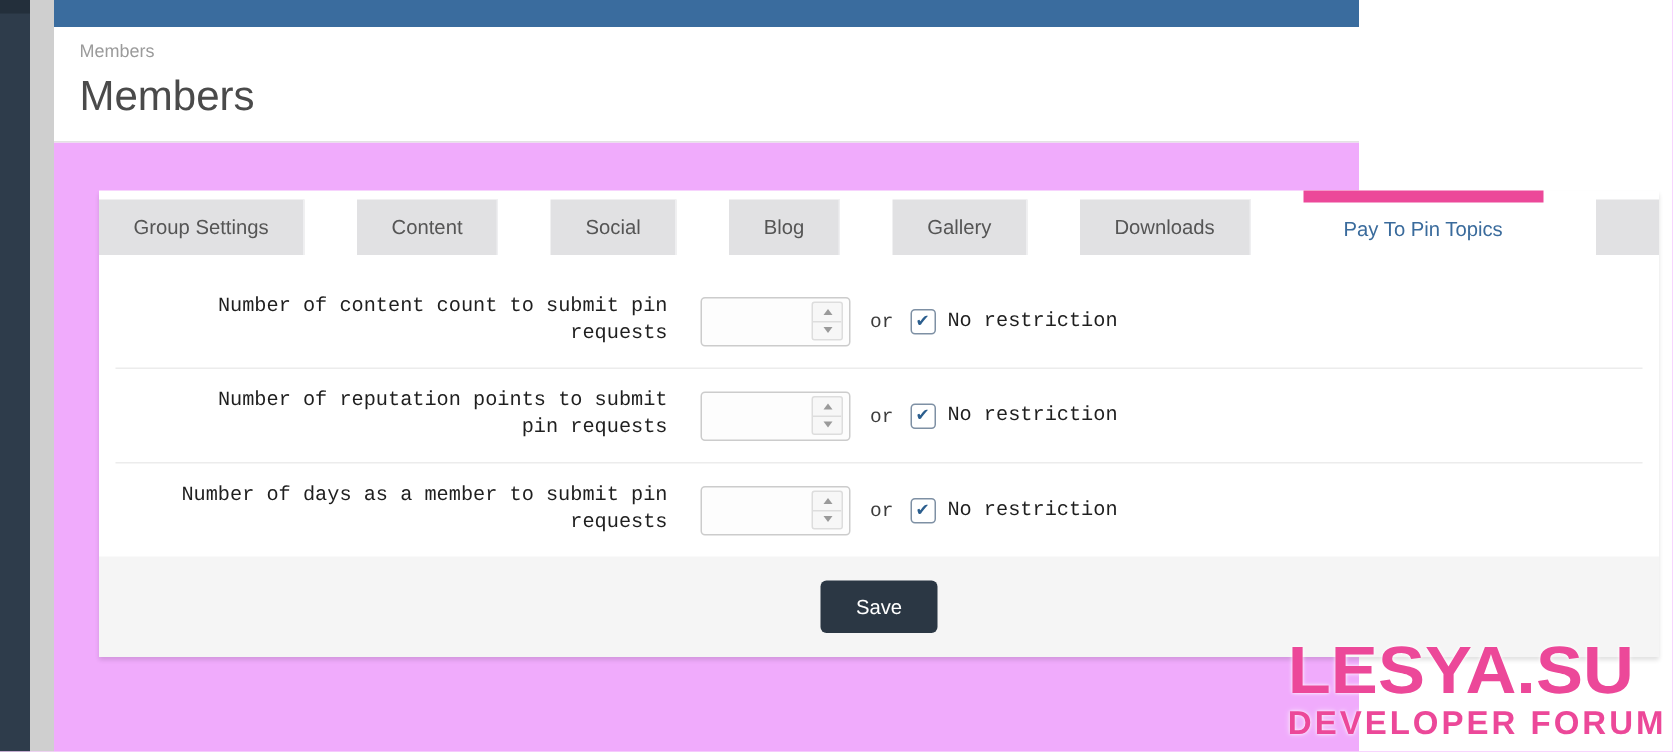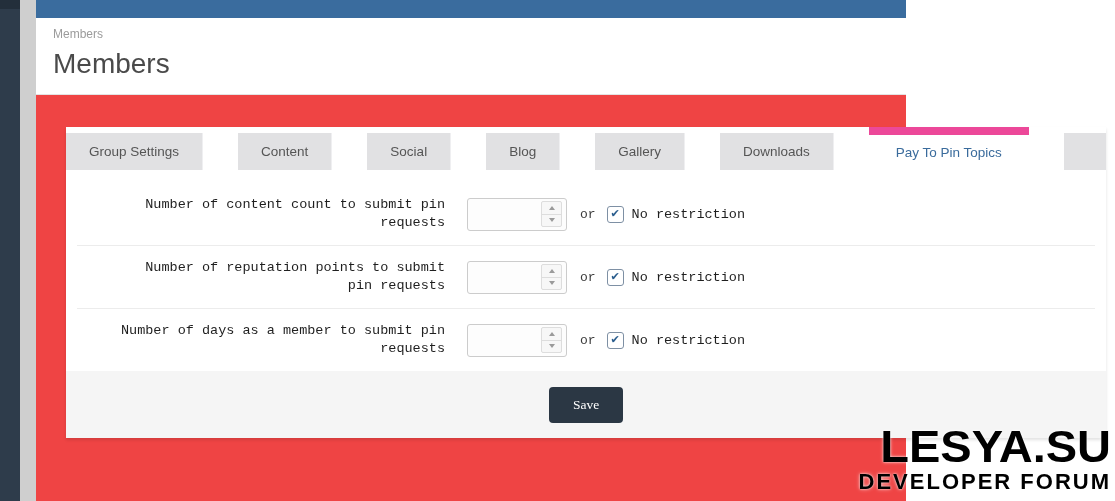--- a/index.html
+++ b/index.html
@@ -10,21 +10,21 @@
     position:relative;
     overflow:hidden;
   }
 
   
   .rail-dark { position:absolute; left:0; top:0; width:20px; height:501px; background:#2e3c4b; }
   .rail-dark .rail-top { width:20px; height:9px; background:#232f3b; }
   .rail-gray { position:absolute; left:20px; top:0; width:16px; height:501px; background:#cfcfcf; }
 
   
-  .main { position:absolute; left:36px; top:0; width:870px; height:501px; background:#ef4444; }
+  .main { position:absolute; left:36px; top:0; width:870px; height:501px; background:#f0abfc; }
   .topbar { height:18px; background:#3a6c9e; }
   .page-header {
     background:#ffffff; height:77px; padding:9px 0 0 17px;
     border-bottom:1px solid #e3e3e3;
   }
   .breadcrumb { font-size:12px; color:#9b9b9b; }
   .page-title { font-size:28px; color:#4a4a4a; font-weight:400; margin-top:7px; }
 
   
   .panel {
@@ -78,27 +78,27 @@
     cursor:pointer; flex:none;
   }
   .checkbox .check { color:#2b5e8e; font-size:13px; font-weight:bold; line-height:1; margin-top:-1px; }
   .cb-label { font-size:13.5px; color:#1f1f1f; margin-left:8px; }
 
   
   .panel-footer { background:#f5f5f5; height:67px; display:flex; align-items:center; justify-content:center; }
   .save-btn {
     background:#2b3744; color:#ffffff; font-size:13.5px; border:none;
     padding:10px 24px; border-radius:4px; cursor:pointer;
-    font-family:Liberation Serif, serif;
+    font-family:Liberation Sans, sans-serif;
   }
 
   
   .watermark {
-    position:absolute; right:4px; bottom:6px; z-index:20; text-align:right;
-    color:#000000; pointer-events:none;
+    position:absolute; right:4px; bottom:6px; z-index:20; text-align:left;
+    color:#ec4899; pointer-events:none;
     text-shadow:0 0 2px rgba(255,255,255,0.85), 0 0 4px rgba(255,255,255,0.6);
   }
   .watermark .wm-line1 {
     font-size:47px; font-weight:bold; letter-spacing:0px; line-height:40px;
     transform:scaleY(0.95); display:block;
   }
   .watermark .wm-line2 {
     font-size:22px; font-weight:bold; letter-spacing:2px; display:block; margin-top:2px;
   }
 </style>

